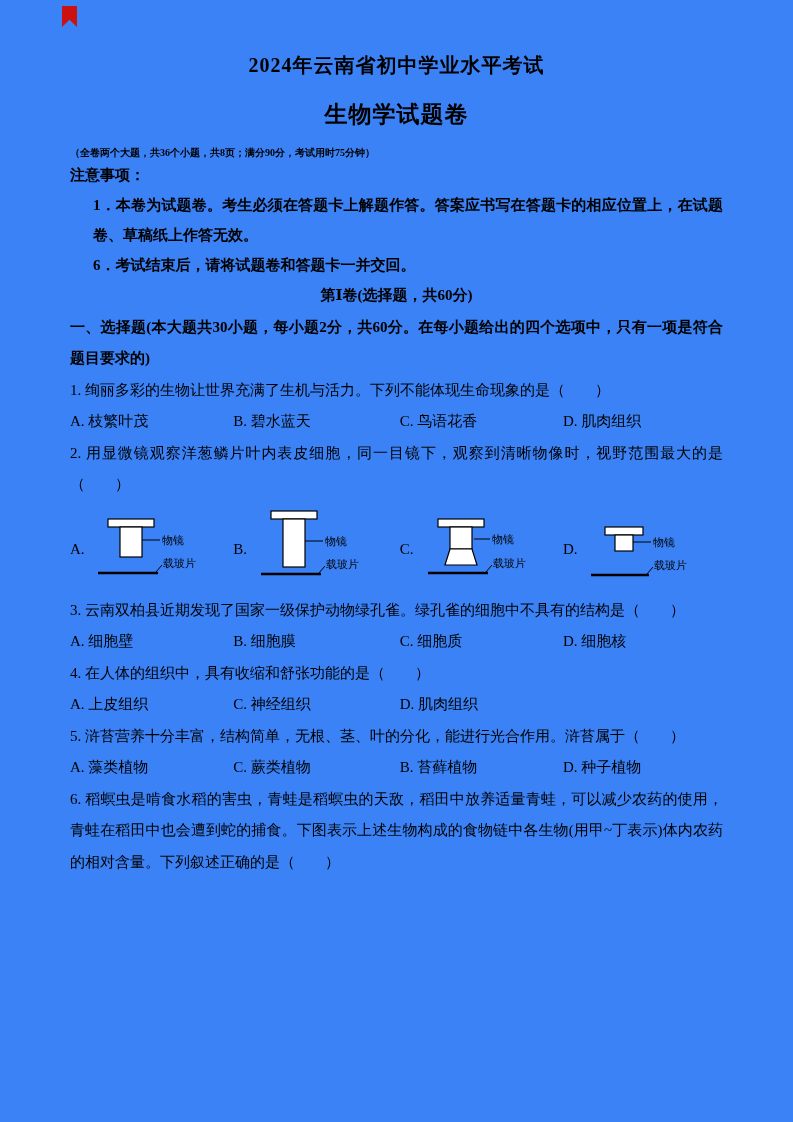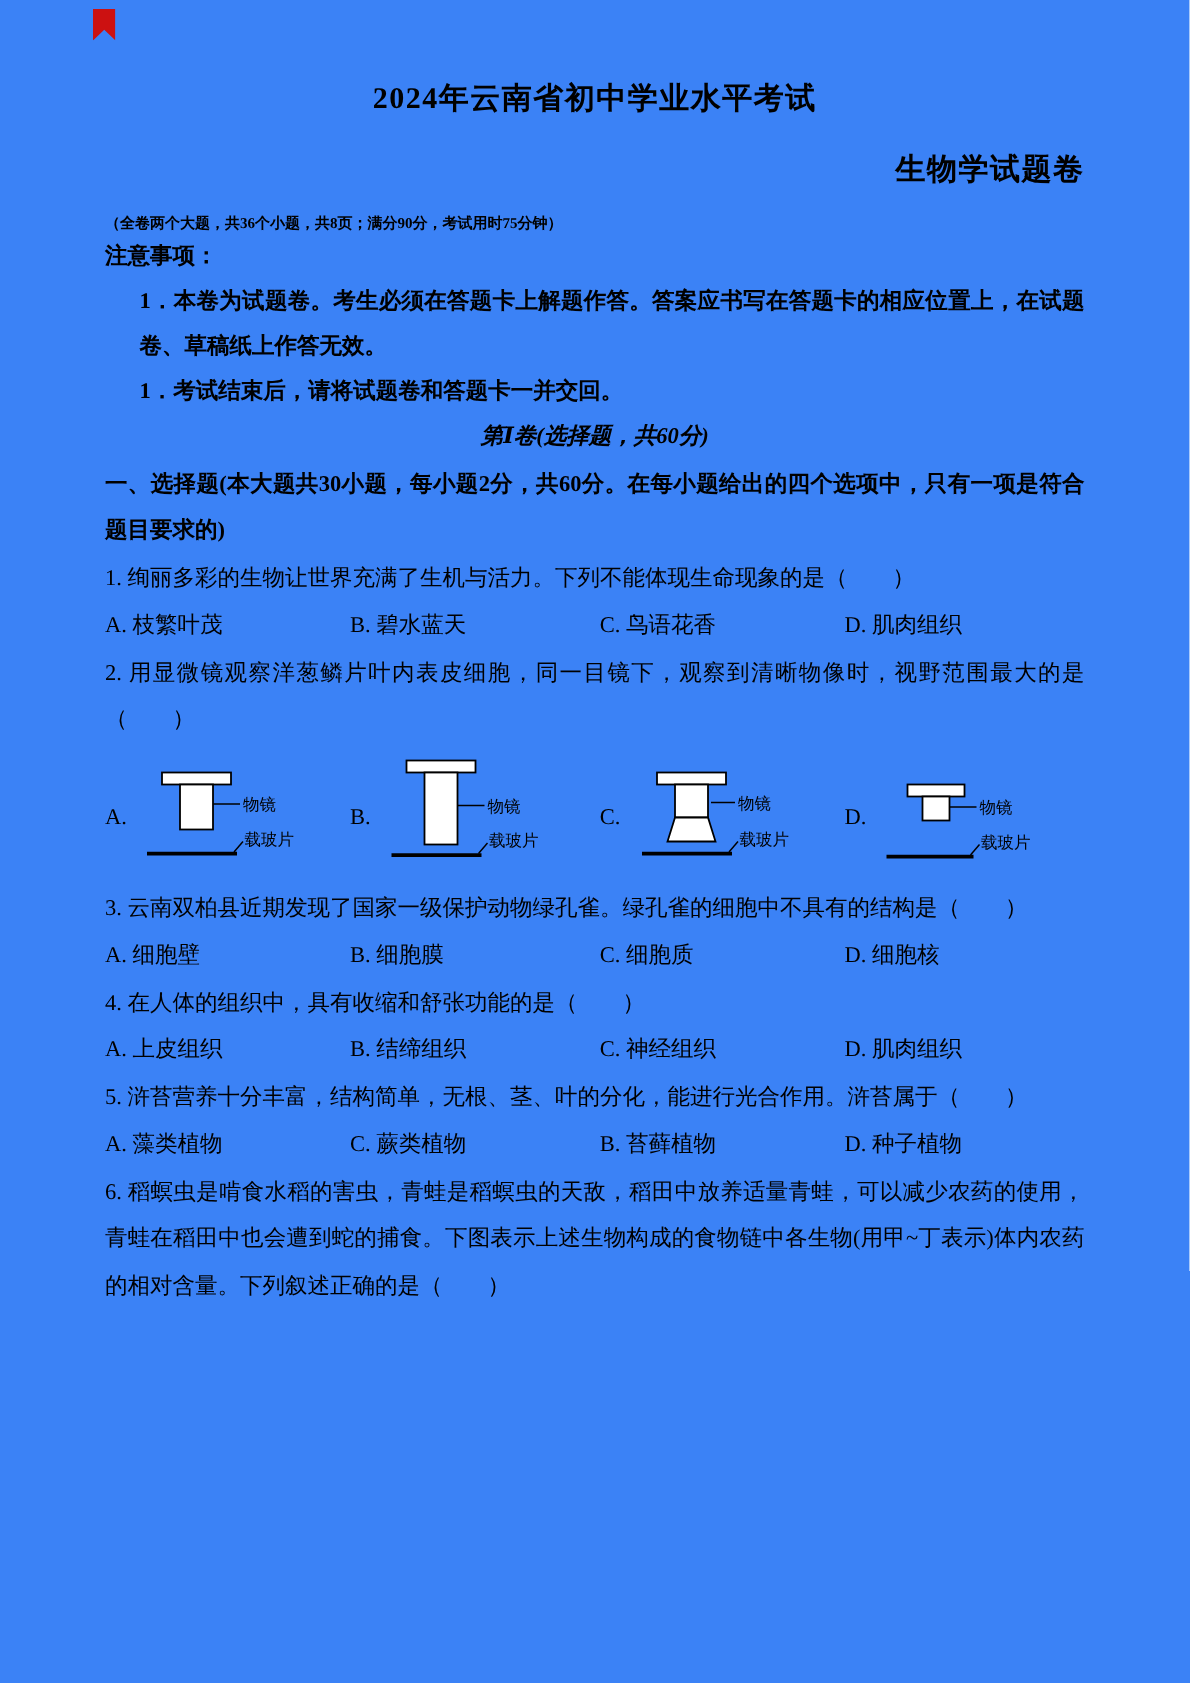--- a/index.html
+++ b/index.html
@@ -26,35 +26,35 @@
   }
   .title {
     margin: 0 0 20px 0;
     text-align: center;
     font-size: 20px;
     font-weight: bold;
     letter-spacing: 1px;
   }
   .subtitle {
     margin: 0 0 16px 0;
-    text-align: right;
-    font-size: 20px;
+    text-align: center;
+    font-size: 23px;
     font-weight: bold;
     letter-spacing: 1px;
   }
   .meta {
     margin: 0 0 0 0;
     text-align: left;
     font-weight: bold;
     font-size: 10px;
   }
   p { margin: 0; }
   .notice-heading { font-weight: bold; line-height: 2.0; }
   .notice-item { font-weight: bold; line-height: 2.0; text-align: justify; margin-left: 23px; }
-  .section-title { font-weight: bold; text-align: center; line-height: 2.1; font-style: italic; }
+  .section-title { font-weight: bold; text-align: center; line-height: 2.1; }
   .section-intro { font-weight: bold; line-height: 2.1; text-align: justify; }
   .q-stem { line-height: 2.1; text-align: justify; }
   .options {
     display: grid;
     grid-template-columns: 25% 25.5% 25% 24.5%;
     line-height: 2.1;
   }
   .options span { white-space: nowrap; }
   .figure-row {
     display: grid;
@@ -76,21 +76,21 @@
 <div class="page">
 
   <div class="bookmark"></div>
 
   <h1 class="title">2024年云南省初中学业水平考试</h1>
   <h2 class="subtitle">生物学试题卷</h2>
   <p class="meta">（全卷两个大题，共36个小题，共8页；满分90分，考试用时75分钟）</p>
 
   <p class="notice-heading">注意事项：</p>
   <p class="notice-item">1．本卷为试题卷。考生必须在答题卡上解题作答。答案应书写在答题卡的相应位置上，在试题卷、草稿纸上作答无效。</p>
-  <p class="notice-item">1．考试结束后，请将试题卷和答题卡一并交回。</p>
+  <p class="notice-item">6．考试结束后，请将试题卷和答题卡一并交回。</p>
 
   <p class="section-title">第Ⅰ卷(选择题，共60分)</p>
   <p class="section-intro">一、选择题(本大题共30小题，每小题2分，共60分。在每小题给出的四个选项中，只有一项是符合题目要求的)</p>
 
   <div class="question">
     <p class="q-stem">1. 绚丽多彩的生物让世界充满了生机与活力。下列不能体现生命现象的是（　　）</p>
     <div class="options">
       <span>A. 枝繁叶茂</span>
       <span>B. 碧水蓝天</span>
       <span>C. 鸟语花香</span>
@@ -166,21 +166,20 @@
       <span>B. 细胞膜</span>
       <span>C. 细胞质</span>
       <span>D. 细胞核</span>
     </div>
   </div>
 
   <div class="question">
     <p class="q-stem">4. 在人体的组织中，具有收缩和舒张功能的是（　　）</p>
     <div class="options">
       <span>A. 上皮组织</span>
-      <span>B. 结缔组织</span>
       <span>C. 神经组织</span>
       <span>D. 肌肉组织</span>
     </div>
   </div>
 
   <div class="question">
     <p class="q-stem">5. 浒苔营养十分丰富，结构简单，无根、茎、叶的分化，能进行光合作用。浒苔属于（　　）</p>
     <div class="options">
       <span>A. 藻类植物</span>
       <span>C. 蕨类植物</span>

